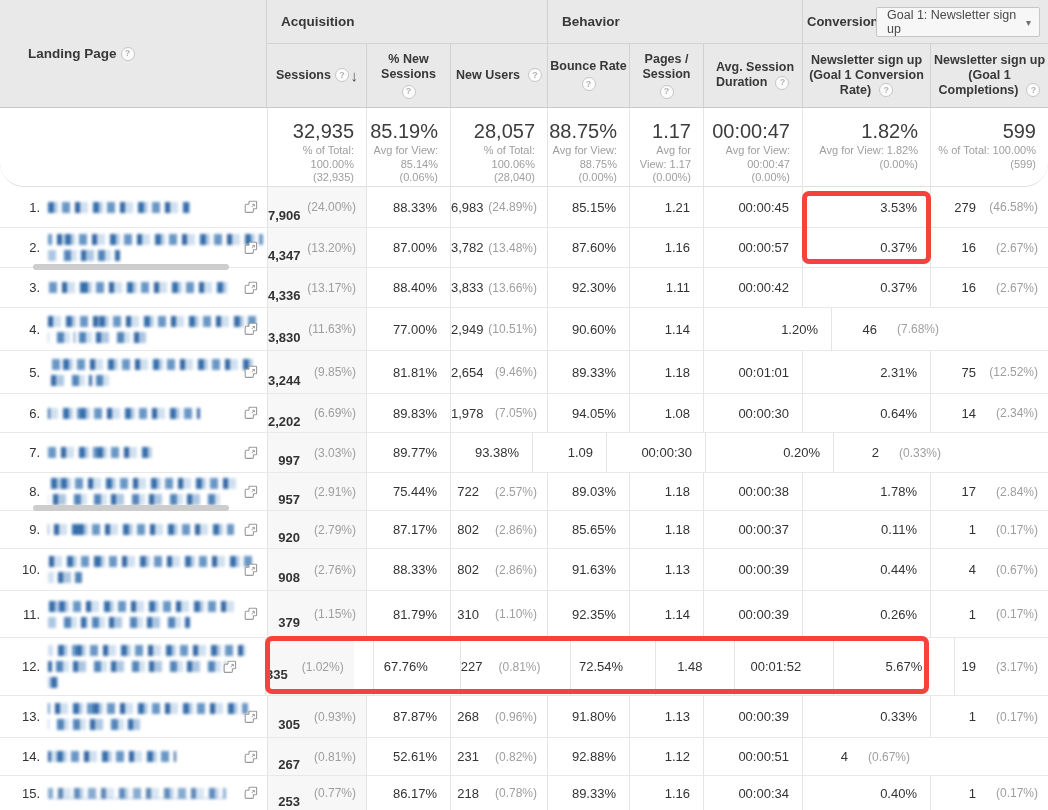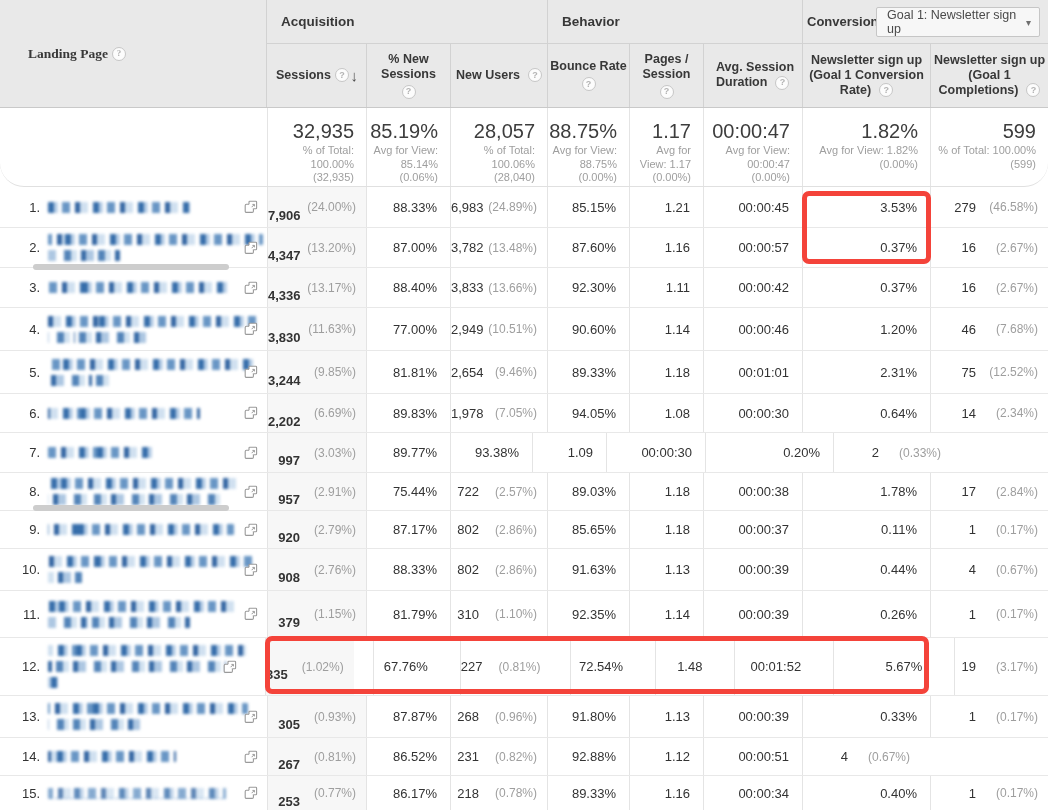--- a/index.html
+++ b/index.html
@@ -2,21 +2,21 @@
 <html><head>
 <meta charset="utf-8">
 <style>
   * { margin:0; padding:0; box-sizing:border-box; }
   html,body { background:#fff; }
   body { font-family:"Liberation Sans","DejaVu Sans",sans-serif; color:#3b3b3b; }
   #app { position:relative; width:1048px; height:810px; overflow:hidden; background:#fff; }
 
   
   .thead { display:flex; width:1048px; height:108px; background:#e9e9e9; border-bottom:1px solid #c9c9c9; }
-  .lp-head { width:267px; height:100%; display:flex; align-items:center; padding-left:28px; border-right:1px solid #d2d2d2;font-family:Liberation Serif, serif; }
+  .lp-head { width:267px; height:100%; display:flex; align-items:center; padding-left:28px; border-right:1px solid #d2d2d2; }
   .lp-head .lbl { font-weight:bold; font-size:13.5px; color:#383838; }
   .head-right { display:flex; flex-direction:column; width:781px; }
   .group-row { display:flex; height:44px; border-bottom:1px solid #d2d2d2; }
   .group { display:flex; align-items:center; padding-left:14px; font-weight:bold; font-size:13.5px; color:#383838; }
   .g-acq { width:280px; }
   .g-beh { width:255px; border-left:1px solid #d2d2d2; }
   .g-conv { width:246px; border-left:1px solid #d2d2d2; padding-left:4px; position:relative; }
   .col-row { display:flex; height:64px; }
   .colcell { display:flex; flex-direction:column; align-items:center; justify-content:center; font-weight:bold; font-size:12.5px; color:#383838; line-height:15px; text-align:center; border-left:1px solid #d2d2d2; }
   .colcell:first-child { border-left:none; }
@@ -336,23 +336,20 @@
      <div class="td m duo c2">
        <span class="val">2,949</span>
        <span class="pct w58">(10.51%)</span>
      </div>
      <div class="td m solo c3">
        <span class="val">90.60%</span>
      </div>
      <div class="td m solo c4">
        <span class="val">1.14</span>
      </div>
-     <div class="td m solo c5">
-       <span class="val">00:00:46</span>
-     </div>
      <div class="td m solo c6">
        <span class="val">1.20%</span>
      </div>
      <div class="td m duo c7">
        <span class="val">46</span>
        <span class="pct w62">(7.68%)</span>
      </div>
       </div>
       <div class="trow" style="height: 43px;">
         <div class="td lp">
@@ -727,21 +724,21 @@
               <rect x="1.2" y="4.2" width="8.2" height="8.2" rx="1.2" fill="#fff" stroke="#9a9a9a" stroke-width="1.1"></rect>
               <path d="M5 4.2 V2 a0.8 0.8 0 0 1 0.8 -0.8 h6 a0.8 0.8 0 0 1 0.8 0.8 v6 a0.8 0.8 0 0 1 -0.8 0.8 H9.4" fill="#fff" stroke="#9a9a9a" stroke-width="1.1"></path>
               <path d="M7.6 7.2 l2.6-2.6 M10.4 6.4 v-2 h-2" stroke="#9a9a9a" stroke-width="1" fill="none"></path>
             </svg></span>
      </div>
      <div class="td m duo c0 bg-sort">
        <span class="val b">267</span>
        <span class="pct w56">(0.81%)</span>
      </div>
      <div class="td m solo c1">
-       <span class="val">86.52%</span>
+       <span class="val">52.61%</span>
      </div>
      <div class="td m duo c2">
        <span class="val">231</span>
        <span class="pct w58">(0.82%)</span>
      </div>
      <div class="td m solo c3">
        <span class="val">92.88%</span>
      </div>
      <div class="td m solo c4">
        <span class="val">1.12</span>

